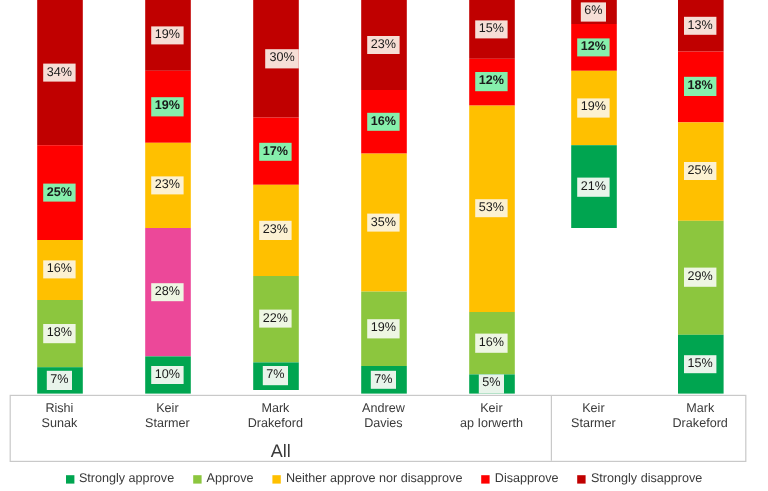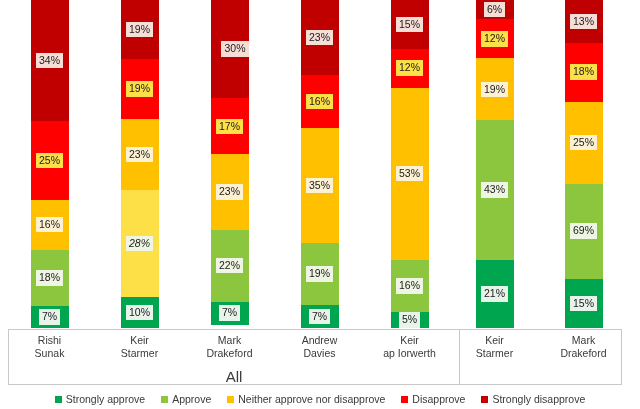--- a/index.html
+++ b/index.html
@@ -66,21 +66,21 @@
     line-height: 1;
     color: #1a1a1a;
     padding: 2px 3px 3px 3px;
     white-space: nowrap;
     font-family: "Liberation Sans", sans-serif;
   }
 
   .lbl-light   { background: #e8f4ea; }
   .lbl-lgreen  { background: #eef6e3; }
   .lbl-amber   { background: #fcf1d2; }
-  .lbl-red     { background: #fde047; }
+  .lbl-red     { background: #86efac; font-weight: bold; }
   .lbl-dred    { background: #f6ded6; }
 
   
   .cat-box {
     position: absolute;
     left: 8px;
     top: 329px;
     width: 614px;
     height: 56px;
     border: 1px solid #c9c9c9;
@@ -169,21 +169,21 @@
         <div class="bar-col" style="width: 38px;">
           <div class="seg" style="background: rgb(192, 0, 0); height: 62.32px;">
             <span class="seg-label lbl-dred">19%</span>
           </div>
           <div class="seg" style="background: rgb(255, 0, 0); height: 62.32px;">
             <span class="seg-label lbl-red">19%</span>
           </div>
           <div class="seg" style="background: rgb(255, 192, 0); height: 75.44px;">
             <span class="seg-label lbl-amber">23%</span>
           </div>
-          <div class="seg" style="background: #fde047; height: 112px; font-style: italic;">
+          <div class="seg" style="background: #ec4899; height: 112px;">
             <span class="seg-label lbl-lgreen">28%</span>
           </div>
           <div class="seg" style="background: rgb(0, 165, 80); height: 32.8px;">
             <span class="seg-label lbl-light">10%</span>
           </div>
         </div>
       </div>
       <div class="bar-slot" style="left: 184.5px; width: 90px;">
         <div class="bar-col" style="width: 38px;">
           <div class="seg" style="background: rgb(192, 0, 0); height: 98.4px; justify-content: flex-end;">
@@ -245,41 +245,38 @@
         <div class="bar-col" style="width: 38px;">
           <div class="seg" style="background: rgb(192, 0, 0); height: 19.68px;">
             <span class="seg-label lbl-dred">6%</span>
           </div>
           <div class="seg" style="background: rgb(255, 0, 0); height: 39.36px;">
             <span class="seg-label lbl-red">12%</span>
           </div>
           <div class="seg" style="background: rgb(255, 192, 0); height: 62.32px;">
             <span class="seg-label lbl-amber">19%</span>
           </div>
-          <div class="seg" style="background: rgb(140, 198, 62); height: 141.04px;">
-            <span class="seg-label lbl-lgreen">43%</span>
-          </div>
           <div class="seg" style="background: rgb(0, 165, 80); height: 68.88px;">
             <span class="seg-label lbl-light">21%</span>
           </div>
         </div>
       </div>
       <div class="bar-slot" style="left: 538.5px; width: 90px;">
         <div class="bar-col" style="width: 38px;">
           <div class="seg" style="background: rgb(192, 0, 0); height: 42.64px;">
             <span class="seg-label lbl-dred">13%</span>
           </div>
           <div class="seg" style="background: rgb(255, 0, 0); height: 59.04px;">
             <span class="seg-label lbl-red">18%</span>
           </div>
           <div class="seg" style="background: rgb(255, 192, 0); height: 82px;">
             <span class="seg-label lbl-amber">25%</span>
           </div>
           <div class="seg" style="background: rgb(140, 198, 62); height: 95.12px;">
-            <span class="seg-label lbl-lgreen">69%</span>
+            <span class="seg-label lbl-lgreen">29%</span>
           </div>
           <div class="seg" style="background: rgb(0, 165, 80); height: 49.2px;">
             <span class="seg-label lbl-light">15%</span>
           </div>
         </div>
       </div>
     </div>
 
   <div class="cat-box"></div>
   <div class="group-divider" style="left:459px;"></div>

